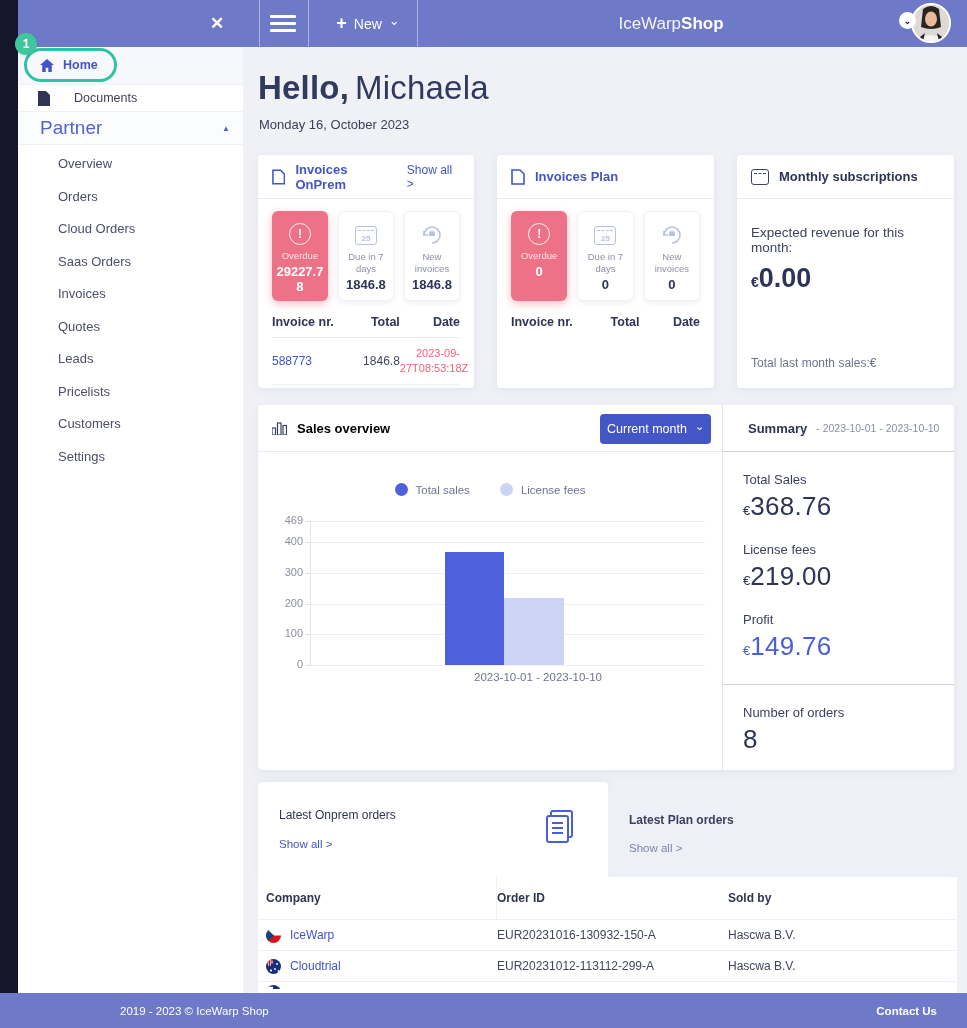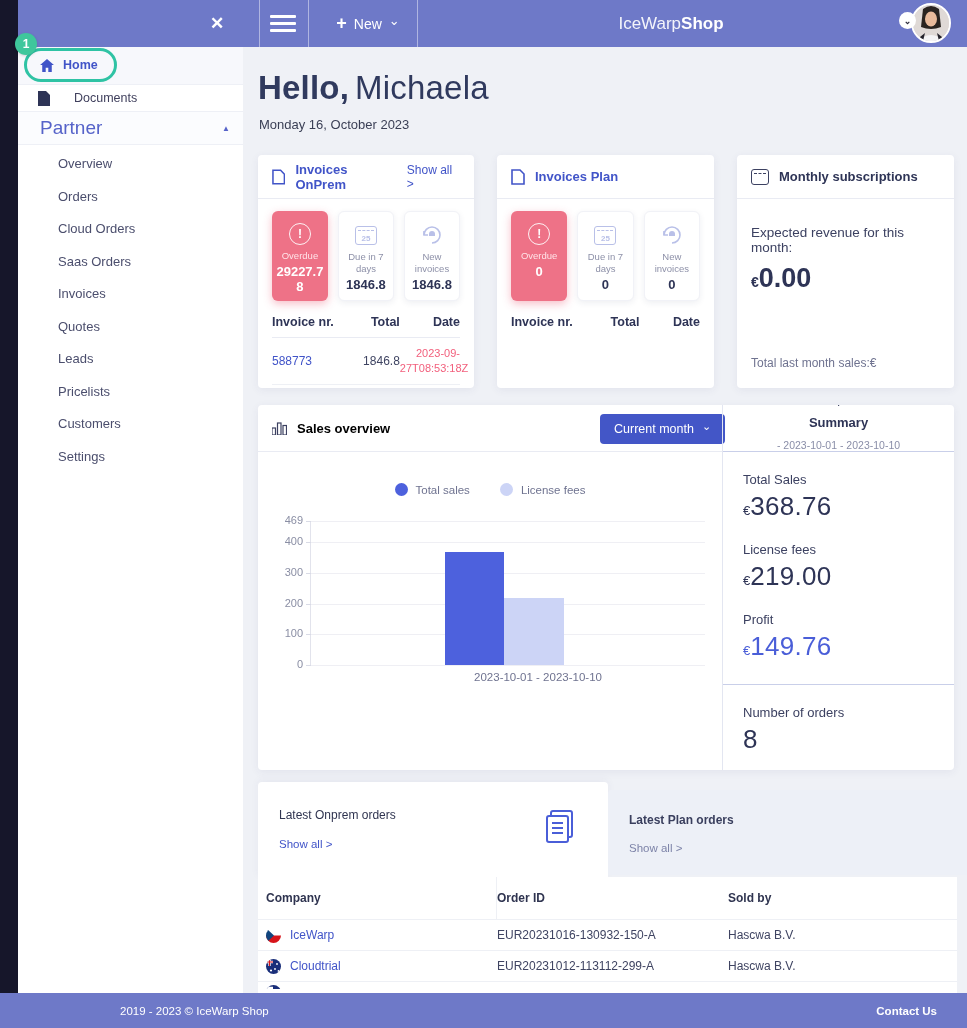--- a/index.html
+++ b/index.html
@@ -76,33 +76,33 @@
   .mini-row .c3 { width:32%; text-align:right; color:#f2607d; font-size:11px; line-height:1.35; }
   .expected-label { font-size:13.5px; color:#3c4161; margin-top:14px; }
   .big-money { margin-top:8px; color:#2e3456; }
   .big-money .cur { font-size:14px; font-weight:700; }
   .big-money .val { font-size:27px; font-weight:700; }
   .footnote { position:absolute; left:14px; bottom:16px; font-size:12px; color:#6f7390; }
   
   .sales-card { left:15px; top:358px; width:696px; height:365px; }
   .sales-head { position:absolute; left:0; top:0; width:464px; height:47px; display:flex; align-items:center; gap:10px; padding:0 14px; border-bottom:1px solid #e9ebf3; }
   .sales-head .title { font-size:13px; font-weight:600; color:#000000; }
-  .period-btn { position:absolute; left:342px; top:9px; height:30px; padding:0 14px; background:#4356c7; color:#fff; border:none; border-radius:4px; font-size:12.5px; font-family:inherit; display:flex; align-items:center; gap:8px; cursor:pointer; }
+  .period-btn { position:absolute; left:342px; top:9px; height:30px; padding:0 7px; background:#4356c7; color:#fff; border:none; border-radius:4px; font-size:12.5px; font-family:inherit; display:flex; align-items:center; gap:8px; cursor:pointer; }
   .period-btn .chev { font-size:11px; margin-top:-5px; }
   .legend { position:absolute; left:0; top:78px; width:464px; display:flex; justify-content:center; gap:30px; }
   .legend-item { display:flex; align-items:center; gap:8px; font-size:11.5px; color:#6f7390; }
   .legend-dot { width:13px; height:13px; border-radius:50%; }
   .plot { position:absolute; left:52px; top:116px; width:395px; height:144px; border-left:1px solid #e2e3ec; }
   .gridline { position:absolute; left:0; right:0; height:1px; background:#efeff4; }
   .gridline::before { content:""; position:absolute; left:-5px; width:5px; height:1px; background:#d9dbe6; }
   .ytick { position:absolute; left:-48px; width:40px; text-align:right; font-size:11px; color:#8a8ea4; }
   .bar { position:absolute; bottom:0; }
   .xlabel { position:absolute; left:134px; width:186px; top:150px; text-align:center; font-size:11.5px; color:#6f7390; }
   .summary-col { position:absolute; left:464px; top:0; width:232px; height:365px; border-left:1px solid #e3e6f1; }
-  .summary-head { height:47px; display:flex; align-items:center; gap:9px; padding:0 16px; border-bottom:1px solid #c9cfe9;flex-direction:column; }
+  .summary-head { height:47px; display:flex; align-items:center; gap:9px; padding:0 16px; border-bottom:1px solid #c9cfe9; }
   .summary-head .t { font-size:13px; font-weight:700; color:#2e3456; white-space:nowrap; }
   .summary-head .p { font-size:10.5px; color:#8a8ea8; white-space:nowrap; }
   .metric { padding:0 20px; }
   .metric .lab { font-size:13px; color:#3c4161; margin-top:20px; }
   .metric .val { margin-top:4px; }
   .metric .cur { font-size:13px; }
   .metric .num { font-size:26px; font-weight:500; letter-spacing:.3px; }
   .metric-dark .num, .metric-dark .cur { color:#2e3456; }
   .metric-blue .num, .metric-blue .cur { color:#4a5ed8; }
   .summary-div { border-top:1px solid #c9cfe9; margin-top:22px; }

